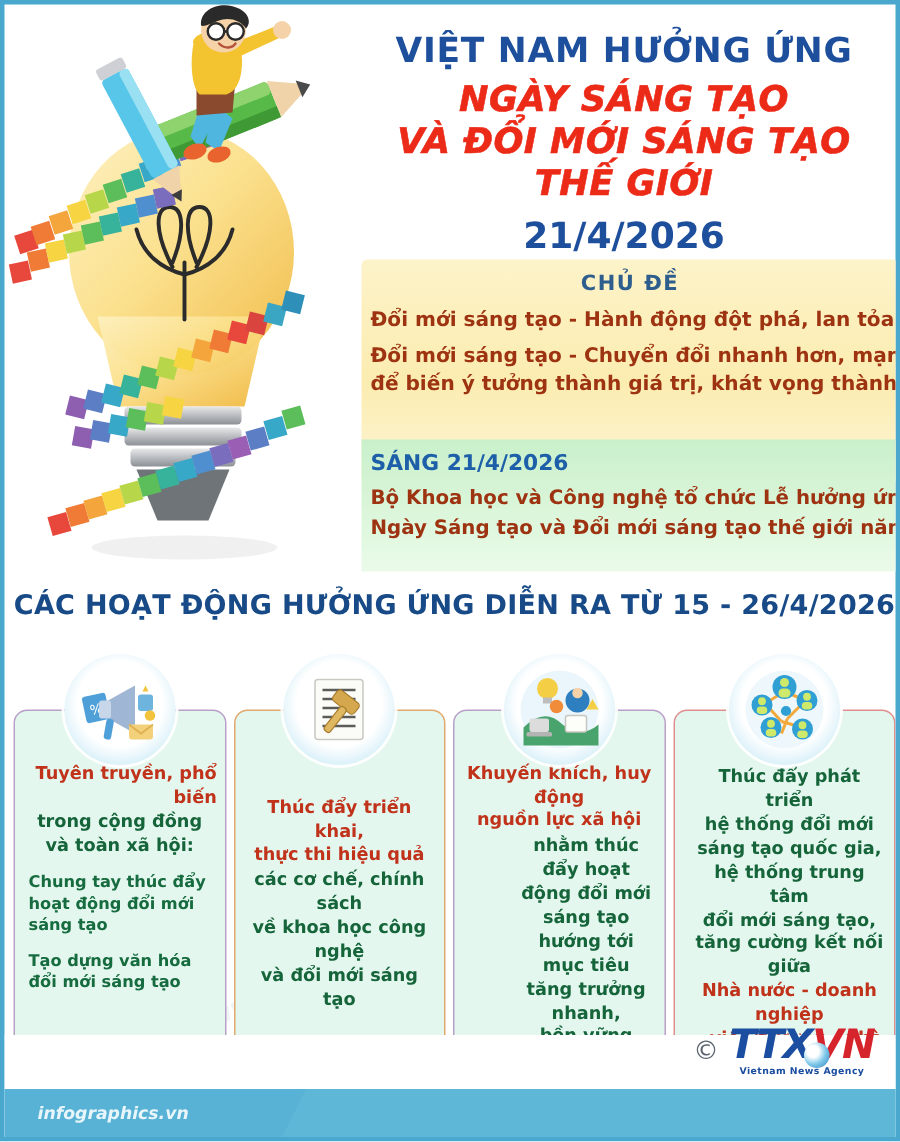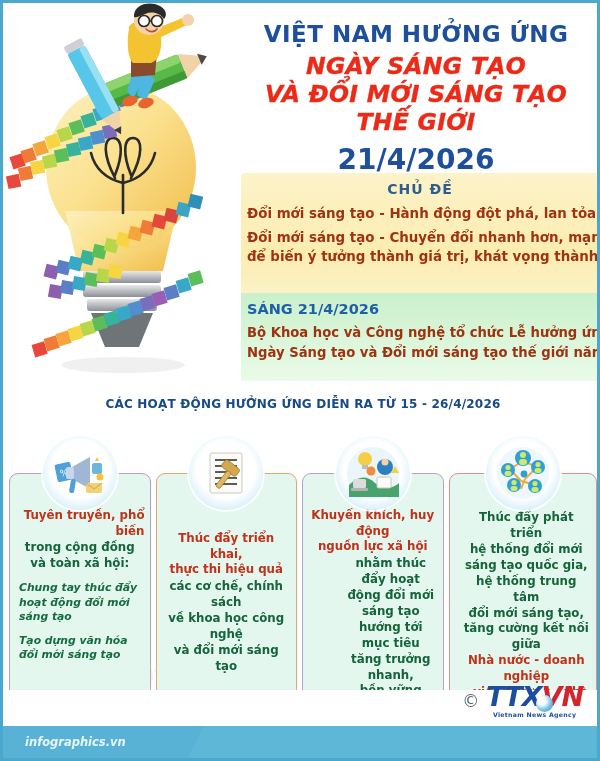--- a/index.html
+++ b/index.html
@@ -30,21 +30,21 @@
     letter-spacing: .5px; line-height: 1.15;
   }
   .t-line2, .t-line3 {
     font-size: 23.5px; font-weight: 700; color: #ec2a18;
     letter-spacing: .3px; line-height: 1.18;
     font-style: italic;
     -webkit-text-stroke: 0.4px #ec2a18;
   }
   .t-line2 { margin-top: 6px; }
   .t-line4 {
-    font-size: 28px; font-weight: 700; color: #1d4f9c;
+    font-size: 24px; font-weight: 700; color: #1d4f9c;
     margin-top: 6px; line-height: 1.2;
   }
 
   
   .panel-theme {
     position: absolute; left: 238px; top: 170px; width: 358px; height: 148px;
     background: linear-gradient(180deg,#fdf3c9 0%, #fbecb0 55%, #fdf6d6 100%);
     border-radius: 4px 4px 0 0;
     padding: 8px 6px 4px 6px;
     text-align: center;
@@ -73,21 +73,21 @@
     font-size: 13.2px; color: #9e3312; font-weight: 600; line-height: 1.5;
     white-space: nowrap;
   }
 
   
   .acts-banner {
     position: absolute; left: 0; top: 390px; width: 600px; height: 28px;
     text-align: center;
   }
   .acts-banner span {
-    font-size: 12px; font-weight: 700; color: #174a86; letter-spacing: .2px;
+    font-size: 18px; font-weight: 700; color: #174a86; letter-spacing: .2px;
   }
 
   
   .cards {
     position: absolute; left: 6px; top: 428px; width: 588px; height: 270px;
     display: flex; gap: 5px;
   }
   .card {
     position: relative; flex: 1 1 0; min-width: 0;
     margin-top: 42px;
@@ -107,21 +107,21 @@
   }
   .card-head {
     font-size: 11.8px; font-weight: 700; color: #c0321a; line-height: 1.33;
   }
   .card-body {
     font-size: 11.8px; font-weight: 600; color: #15643a; line-height: 1.35;
     margin-top: 1px;
   }
   .card-ital {
     font-size: 10.8px; font-weight: 600; color: #166b3f; line-height: 1.35;
-    font-style: italic; margin-top: 9px; text-align: left; padding-left: 4px;
+    margin-top: 9px; text-align: left; padding-left: 4px;
   }
   .card-foot {
     font-size: 11.8px; font-weight: 700; color: #c0321a; line-height: 1.33;
   }
 
   
   .footer-bar {
     position: absolute; left: 0; bottom: 0; width: 600px; height: 32px;
     background: #5fb7d8;
   }

